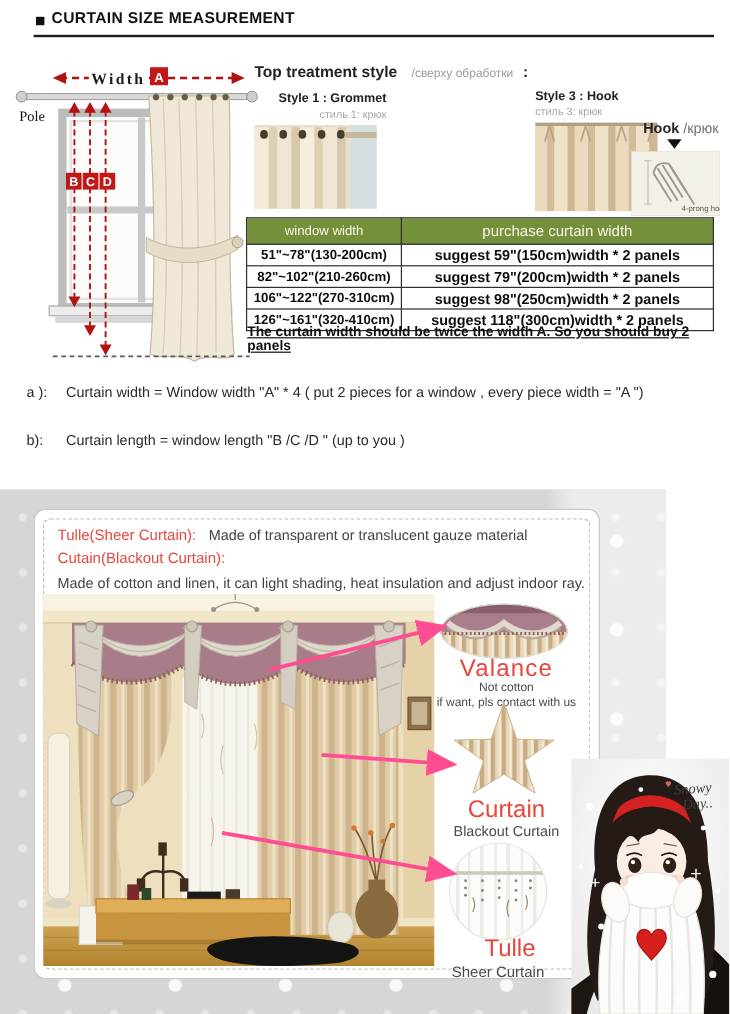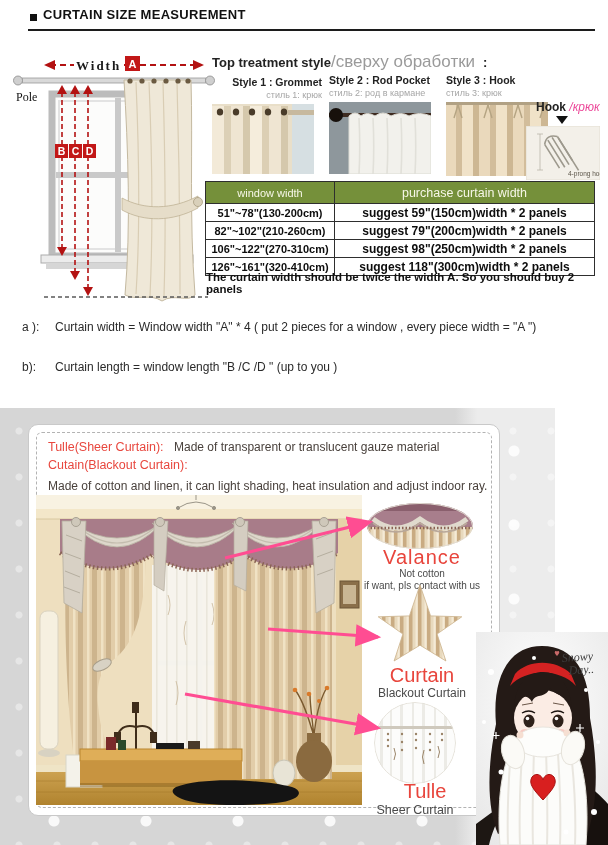--- a/index.html
+++ b/index.html
@@ -7,39 +7,39 @@
         font-family:"Liberation Sans",sans-serif;color:#1a1a1a;}
   .abs{position:absolute;}
 
   
   .hdr-bullet{width:7px;height:7px;background:#111;left:30px;top:14px;}
   .hdr-title{left:43px;top:7px;font-size:13px;font-weight:bold;letter-spacing:.3px;color:#111;}
   .hdr-line{left:28px;top:29px;width:567px;height:2px;background:#1c1c1c;}
 
   
   .tt-title{left:212px;top:52px;font-size:13px;font-weight:bold;color:#222;}
-  .tt-title .ru{font-weight:normal;color:#9a9a9a;font-size:17px;margin-left:0;}
+  .tt-title .ru{font-weight:normal;color:#9a9a9a;font-size:10px;margin-left:12px;}
   .tt-title .cl{margin-left:8px;font-weight:bold;}
   .style-col{width:110px;}
   .style-label{font-size:10.5px;font-weight:bold;color:#222;}
   .style-ru{font-size:9px;color:#a6a6a6;margin-top:2px;}
   .style-img{display:block;margin-top:4px;}
   .hook-head{left:536px;top:100px;font-size:12px;font-weight:bold;color:#222;}
-  .hook-head .ru{font-weight:normal;color:#ec4899;font-style:italic;}
+  .hook-head .ru{font-weight:normal;color:#737373;}
   .down-tri{left:556px;top:116px;width:0;height:0;border-left:6px solid transparent;
             border-right:6px solid transparent;border-top:8px solid #111;}
 
   
   .size-table{left:205px;top:181px;width:390px;border-collapse:collapse;border-radius:17px;}
   .size-table th{background:#75903a;color:#f7f7e8;font-size:12.5px;font-weight:normal;
                  border:1.5px solid #2e2e2e;height:19px;}
   .size-table td{border:1.5px solid #2e2e2e;background:#fff;font-size:12px;font-weight:bold;
                  text-align:center;height:17px;padding:0 2px;white-space:nowrap;color:#0d0d0d;}
   .size-table .c1{width:124px;font-size:11px;}
-  .tbl-note{left:206px;top:271px;font-size:11.5px;font-weight:bold;color:#111;}
+  .tbl-note{left:206px;top:271px;font-size:11.5px;font-weight:bold;color:#111;text-decoration:underline;}
 
   
   .formula{font-size:12px;color:#2a2a2a;}
   .f-label{left:22px;}
   .f-text{left:55px;}
 
   
   .snow{left:0;top:408px;width:555px;height:437px;background-color:#dadada;
     background-image:
       radial-gradient(circle,rgba(255,255,255,.85) 0 5px,rgba(255,255,255,0) 6px),
@@ -167,37 +167,20 @@
           <rect x="69" y="2" width="7" height="68" fill="#d5c8ac"></rect>
       </g>
       <ellipse cx="8" cy="8" rx="3.2" ry="3.6" fill="#4a3c2a"></ellipse>
         <ellipse cx="24" cy="8" rx="3.2" ry="3.6" fill="#4a3c2a"></ellipse>
       <ellipse cx="40" cy="8" rx="3.2" ry="3.6" fill="#4a3c2a"></ellipse>
         <ellipse cx="56" cy="8" rx="3.2" ry="3.6" fill="#4a3c2a"></ellipse>
       <ellipse cx="72" cy="8" rx="3.2" ry="3.6" fill="#4a3c2a"></ellipse>
     </svg>
   </div>
 
-  <div class="abs style-col" style="left:329px;top:74px;">
-    <div class="style-label">Style 2 : Rod Pocket</div>
-    <div class="style-ru">стиль 2: род в кармане</div>
-    <svg class="style-img" width="102" height="72" viewBox="0 0 102 72">
-      <rect width="102" height="72" fill="#8e979c"></rect>
-      <rect x="0" y="11" width="102" height="4" fill="#3e2b20"></rect>
-      <circle cx="7" cy="13" r="7" fill="#17100b"></circle>
-      <path d="M20,14 Q26,8 32,14 Q38,9 46,14 Q54,8 62,14 Q72,9 80,14 Q90,9 102,14 L102,72 L20,72 Z" fill="#f2f1ec" stroke="#dddcd5" stroke-width="1"></path>
-      <g stroke="#e1e0d9" stroke-width="1.6" fill="none">
-        <path d="M30,16 C31,36 31,54 30,72"></path>
-          <path d="M44,16 C45,36 45,54 44,72"></path>
-        <path d="M58,16 C59,36 59,54 58,72"></path>
-          <path d="M72,16 C73,36 73,54 72,72"></path>
-        <path d="M86,16 C87,36 87,54 86,72"></path>
-      </g>
-    </svg>
-  </div>
 
   <div class="abs style-col" style="left:446px;top:74px;">
     <div class="style-label">Style 3 : Hook</div>
     <div class="style-ru">стиль 3: крюк</div>
     <svg class="style-img" width="102" height="74" viewBox="0 0 102 74">
       <rect width="102" height="74" fill="#e4d7c0"></rect>
       <rect width="102" height="3" fill="#b1a184"></rect>
       <g>
         <rect x="0" y="3" width="10" height="71" fill="#ead9bc"></rect>
           <rect x="10" y="3" width="6" height="71" fill="#d2bd9b"></rect>

